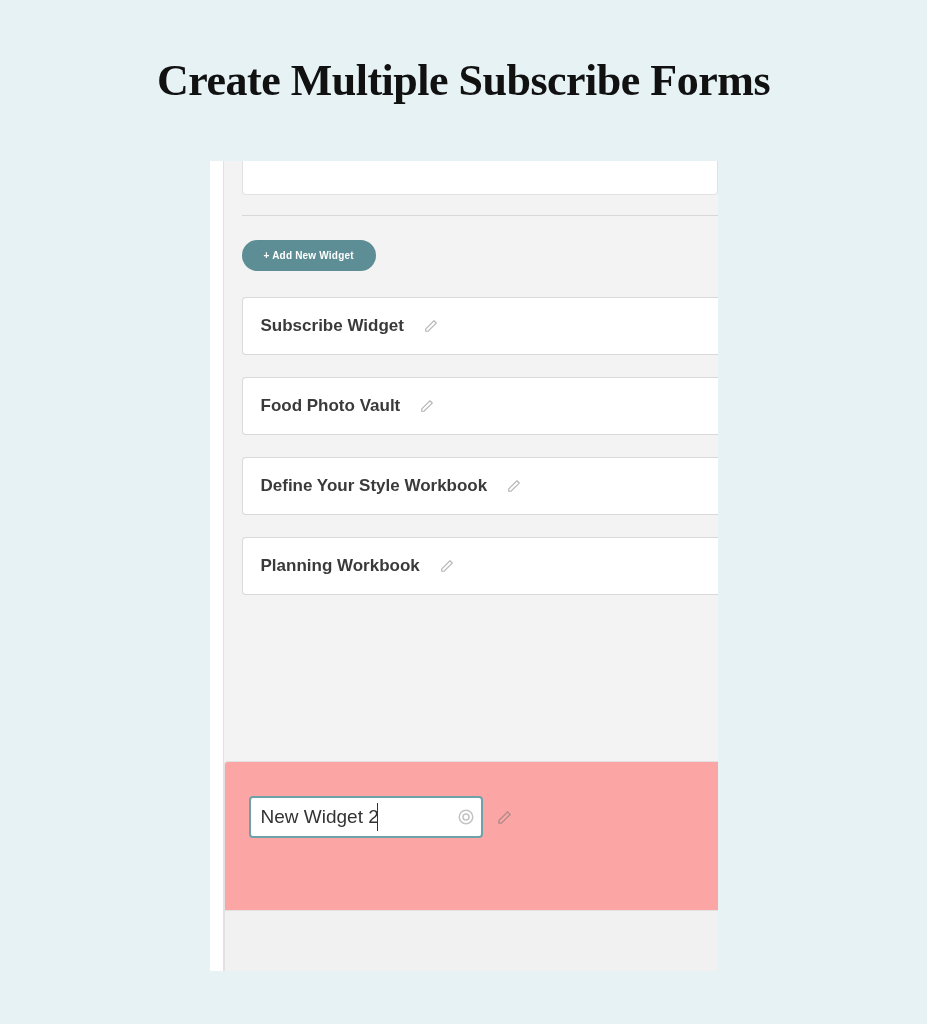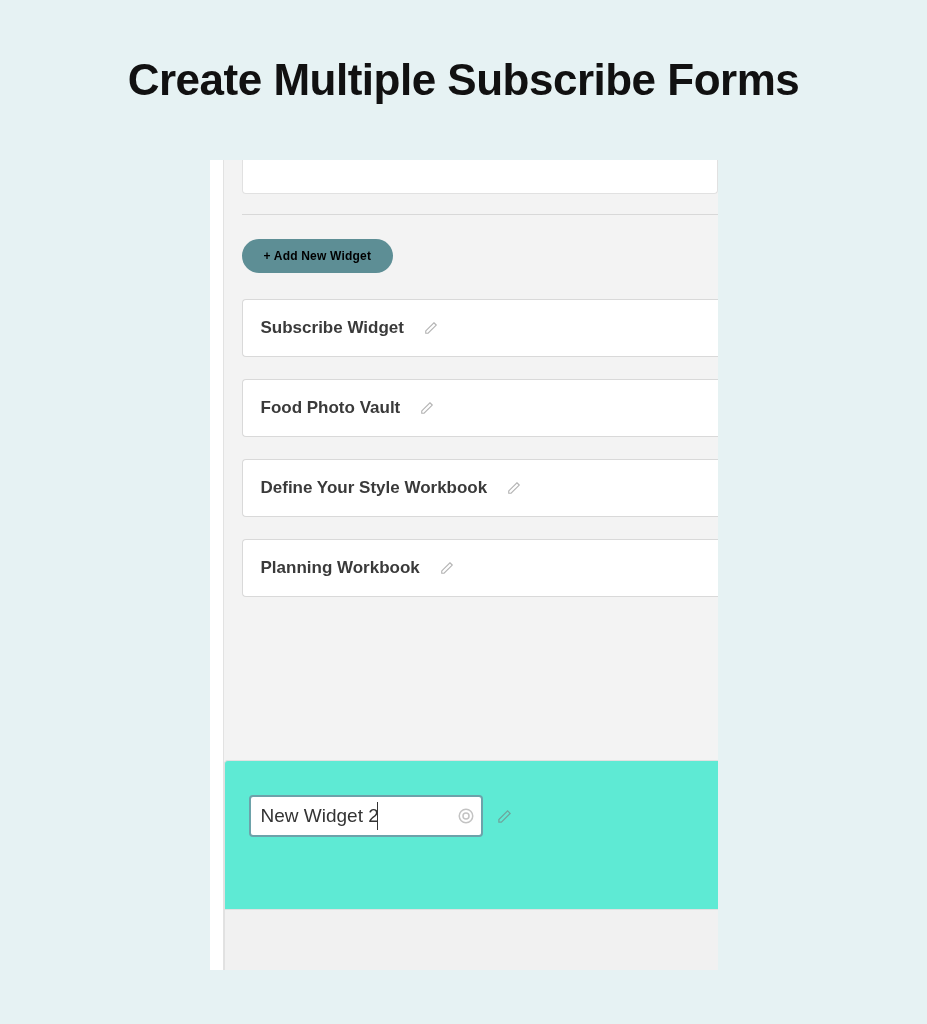--- a/index.html
+++ b/index.html
@@ -12,20 +12,21 @@
     align-items: center;
     overflow: hidden;
   }
   .page-title {
     font-size: 44px;
     font-weight: 700;
     color: #111;
     margin-top: 55px;
     margin-bottom: 55px;
     letter-spacing: -0.5px;
+    font-family: Liberation Serif, serif;
   }
   .panel-outer {
     width: 508px;
     height: 810px;
     background: #f3f3f3;
     overflow: hidden;
     position: relative;
   }
   .left-strip {
     position: absolute;
@@ -57,22 +58,22 @@
     height: 1px;
     background: #d8d8d8;
     margin-left: 18px;
     margin-right: 0;
     margin-bottom: 24px;
     margin-top: 20px;
   }
   .add-widget-btn {
     display: inline-block;
     background: #5d8e95;
-    color: #000000;
-    font-size: 12px;
+    color: #ffffff;
+    font-size: 10px;
     font-weight: 600;
     padding: 10px 22px;
     border-radius: 999px;
     margin-left: 18px;
     margin-bottom: 26px;
     cursor: pointer;
     border: none;
     letter-spacing: 0.2px;
     text-align: center;
   }
@@ -106,21 +107,21 @@
 
   
   .lower-panel {
     position: absolute;
     left: 14px;
     right: 0;
     bottom: 0;
     top: 600px;
   }
   .lower-white {
-    background: #5eead4;
+    background: #fca5a5;
     border: 1px solid #e1e1e1;
     border-right: none;
     margin-left: 0;
     padding: 34px 24px 24px 24px;
     border-radius: 4px 0 0 0;
     height: 150px;
     display: flex;
     align-items: flex-start;
     gap: 14px;
   }

